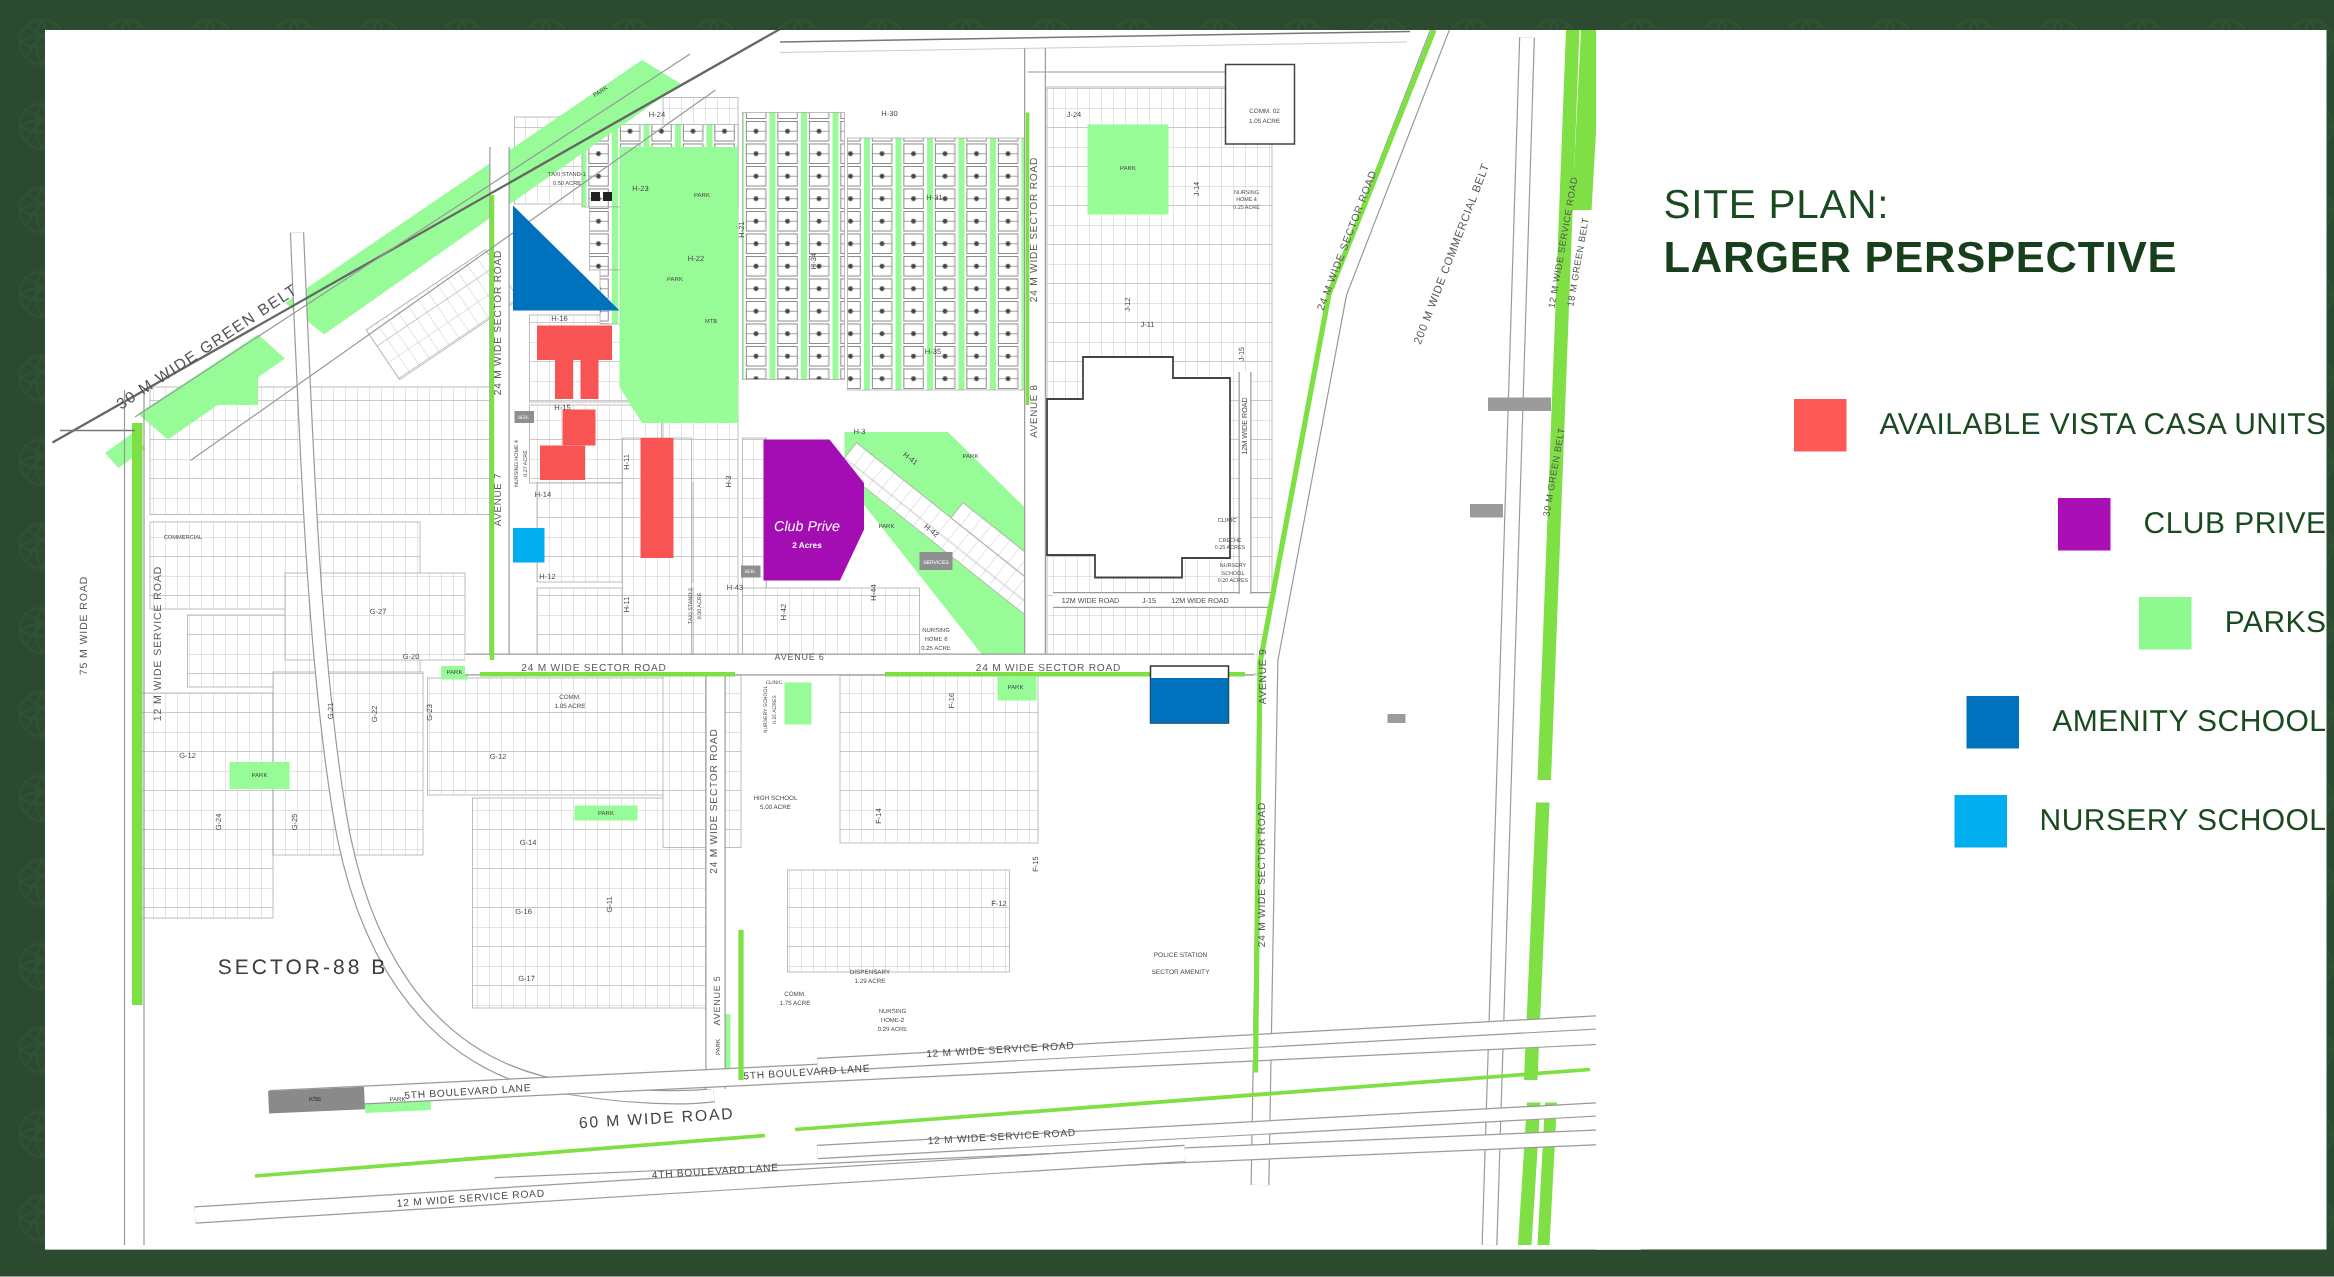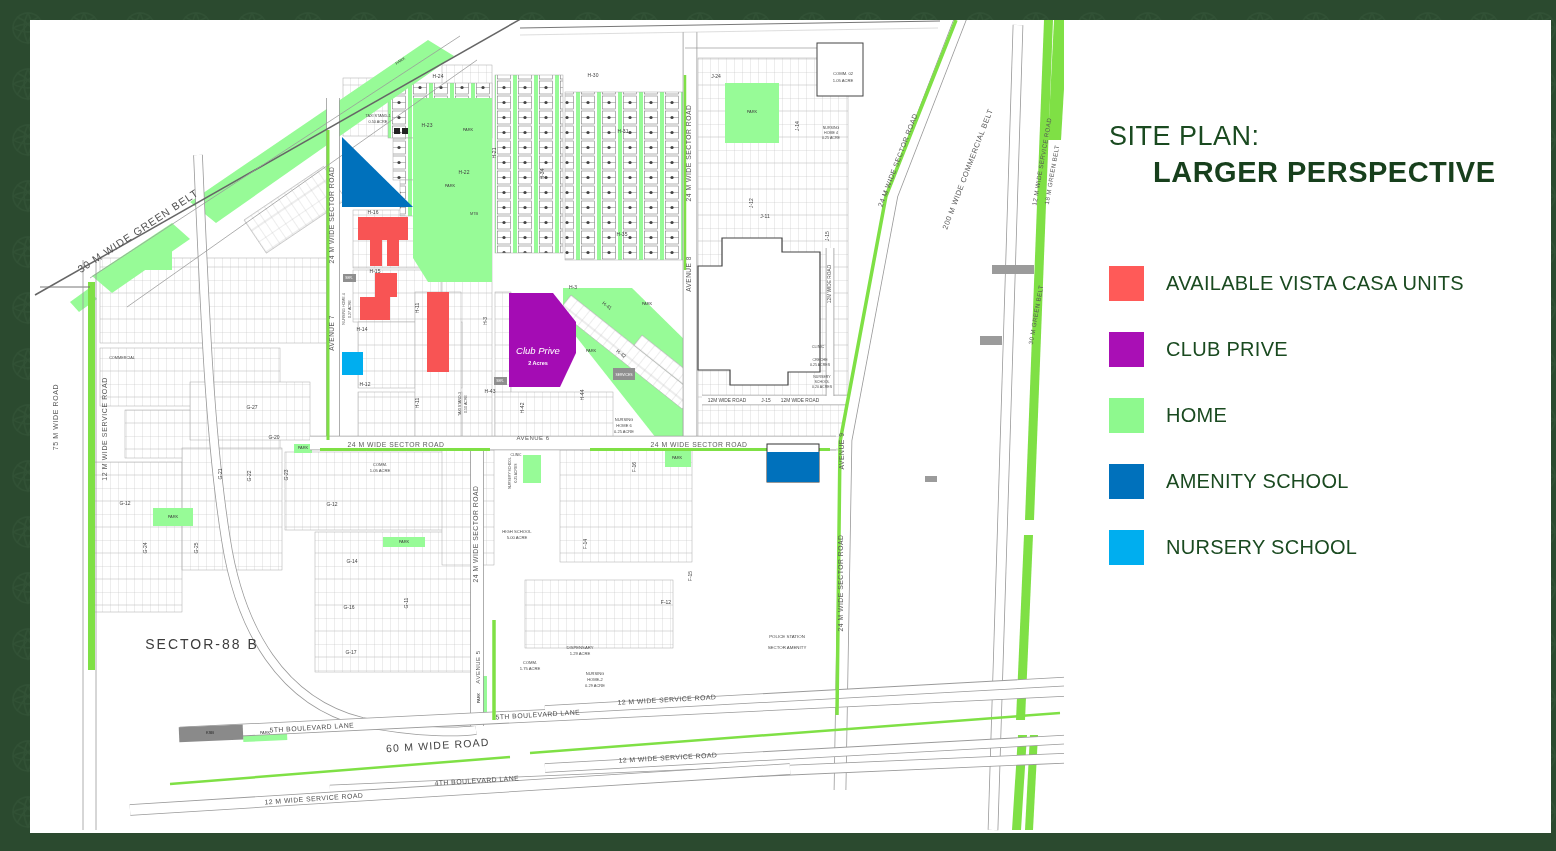--- a/index.html
+++ b/index.html
@@ -9,23 +9,23 @@
     font-family:"Liberation Sans",sans-serif;
   }
   #bg-pattern{position:absolute;left:0;top:0;width:1556px;height:851px;z-index:0;}
   .panel{position:absolute;background:#ffffff;z-index:1;}
   #map-panel{left:30px;top:20px;width:1064px;height:813px;}
   #legend-panel{left:1064px;top:20px;width:487px;height:813px;color:#1A4A20;}
   #map-svg{display:block;width:1064px;height:813px;}
   #map-svg text{font-family:"Liberation Sans",sans-serif;}
   .legend-title{padding:100px 0 0 45px;line-height:1.25;}
   .legend-title .t1{font-size:27px;font-weight:500;letter-spacing:0.5px;color:#1A4A20;}
-  .legend-title .t2{font-size:29px;font-weight:700;letter-spacing:0.5px;color:#173F1C;margin-left:44px;}
+  .legend-title .t2{font-size:29px;font-weight:700;letter-spacing:0.5px;color:#173F1C;}
   .legend-items{margin:76px 0 0 45px;display:flex;flex-direction:column;gap:31px;}
-  .legend-item{display:flex;align-items:center;}
+  .legend-item{display:flex;align-items:center;justify-content:flex-end;}
   .legend-swatch{width:35px;height:35px;flex:0 0 35px;}
   .legend-label{margin-left:22px;font-size:20px;letter-spacing:0.3px;color:#1A4A20;}
 </style>
 </head>
 <body>
 
 <svg id="bg-pattern" aria-hidden="true">
   <defs>
     <pattern id="floral" width="56" height="56" patternUnits="userSpaceOnUse">
       <g fill="none" stroke="#36573A" stroke-width="1.4" opacity="0.55">
@@ -316,21 +316,21 @@
       <div class="legend-item">
         <div class="legend-swatch" style="background: rgb(255, 90, 88);"></div>
         <div class="legend-label">AVAILABLE VISTA CASA UNITS</div>
       </div>
       <div class="legend-item">
         <div class="legend-swatch" style="background: rgb(169, 15, 181);"></div>
         <div class="legend-label">CLUB PRIVE</div>
       </div>
       <div class="legend-item">
         <div class="legend-swatch" style="background: rgb(142, 249, 142);"></div>
-        <div class="legend-label">HOME</div>
+        <div class="legend-label">PARKS</div>
       </div>
       <div class="legend-item">
         <div class="legend-swatch" style="background: rgb(0, 113, 188);"></div>
         <div class="legend-label">AMENITY SCHOOL</div>
       </div>
       <div class="legend-item">
         <div class="legend-swatch" style="background: rgb(0, 174, 239);"></div>
         <div class="legend-label">NURSERY SCHOOL</div>
       </div>
     </div>

